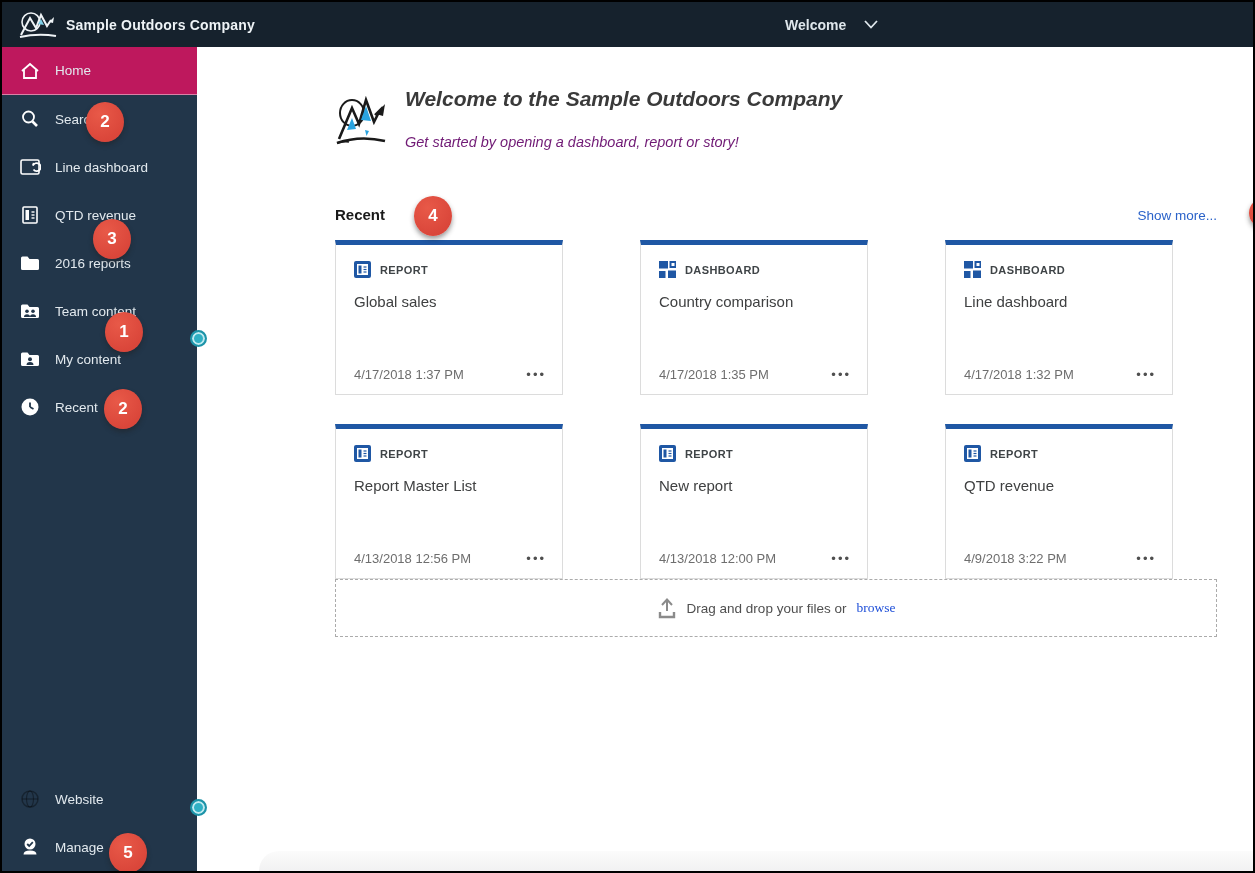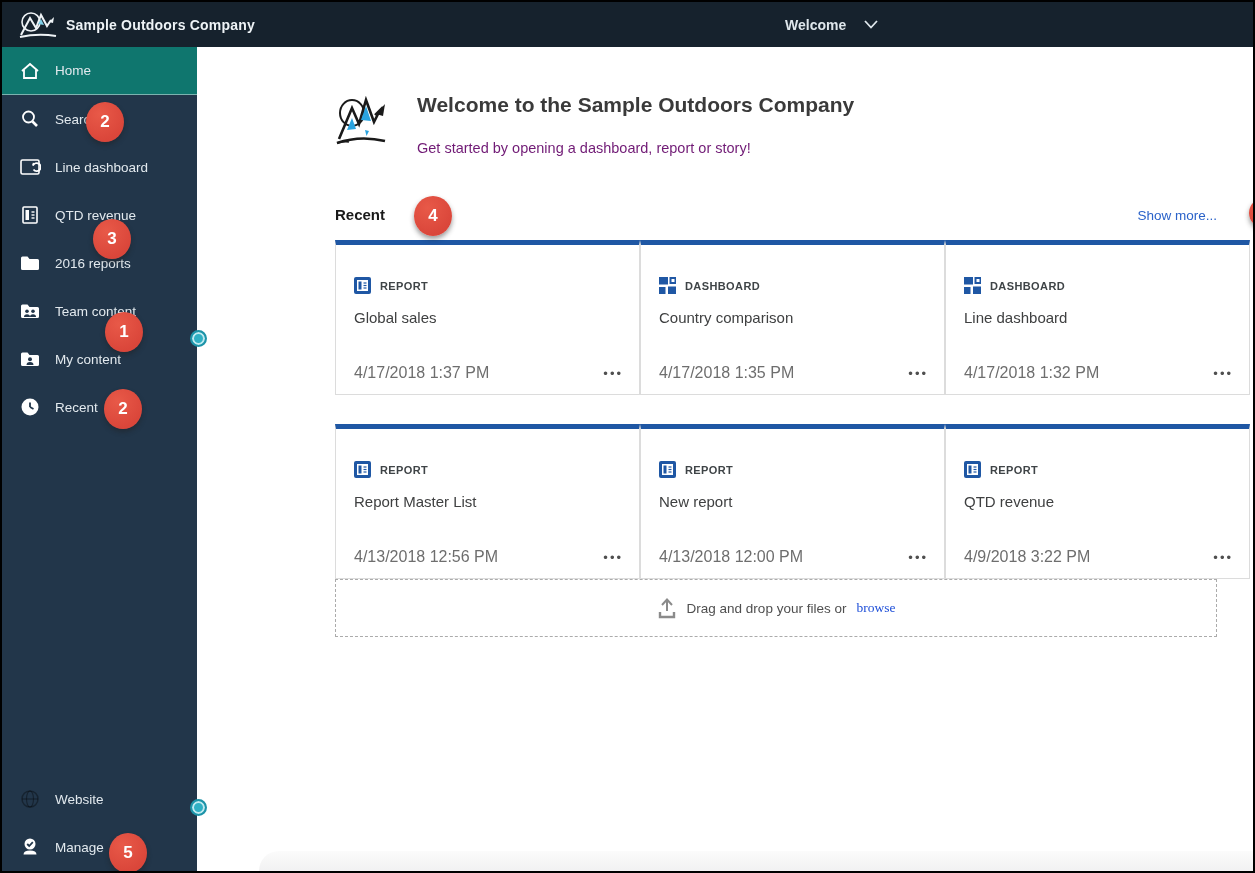--- a/index.html
+++ b/index.html
@@ -24,46 +24,46 @@
   
   .sidebar {
     position:absolute; left:0; top:45px; bottom:0; width:195px;
     background:#22364a; z-index:4;
   }
   .nav-item {
     height:48px; display:flex; align-items:center; cursor:pointer;
     color:#e2e9ee; font-size:13.5px;
   }
   .nav-item .nicon { width:22px; height:22px; margin:0 14px 0 17px; flex:0 0 auto; }
-  .nav-item.active { background:#0f766e; border-bottom:1px solid rgba(255,255,255,.45); }
+  .nav-item.active { background:#be185d; border-bottom:1px solid rgba(255,255,255,.45); }
   .sidebar-bottom { position:absolute; left:0; right:0; bottom:0; }
   
   .main { position:absolute; left:195px; top:45px; right:0; bottom:0; background:#fff; }
   .content { padding:45px 36px 0 138px; }
-  .welcome-header { display:flex; align-items:center; gap:28px; height:58px; }
+  .welcome-header { display:flex; align-items:flex-end; gap:16px; height:58px;font-style:italic; }
   .welcome-logo { width:54px; height:58px; flex:0 0 auto; }
   .welcome-title { font-size:21px; font-weight:bold; color:#3a3a3a; margin-top:7px; }
   .welcome-subtitle { font-size:14.5px; color:#701a75; margin-top:23px; }
   .recent-row { margin-top:56px; display:flex; justify-content:space-between; align-items:baseline; }
   .recent-heading { font-size:15px; font-weight:bold; color:#1a1a1a; }
   .show-more { font-size:13.5px; color:#2a62c9; cursor:pointer; }
   .cards-grid { margin-top:17px; display:grid; grid-template-columns:repeat(3,276px); gap:29px 29px; }
   .card {
-    position:relative; width:305px; height:155px; background:#fff;
+    position:relative; width:228px; height:155px; background:#fff;
     border:1px solid #dcdcdc; border-top:5px solid #1f57a4;
-    padding:32px 18px; cursor:pointer;
+    padding:16px 18px; cursor:pointer;
   }
   .card-type { display:flex; align-items:center; gap:9px; }
   .card-type-label { font-size:11px; font-weight:bold; color:#3f4447; letter-spacing:.4px; }
   .card-title { margin-top:15px; font-size:15px; color:#3f4041; }
   .card-footer {
     position:absolute; left:18px; right:16px; bottom:12px;
     display:flex; justify-content:space-between; align-items:center;
   }
-  .card-date { font-size:16px; color:#6e6e6e; }
+  .card-date { font-size:13px; color:#6e6e6e; }
   .card-menu { font-size:13px; color:#4f4f4f; letter-spacing:2px; cursor:pointer; line-height:1; }
   .dropzone {
     height:58px; border:1px dashed #ababab;
     display:flex; align-items:center; justify-content:center; gap:10px; cursor:pointer;
   }
   .dropzone-text { font-size:13.5px; color:#4f4f4f; }
   .dropzone-link { color:#1d4ed8; cursor:pointer;font-family:Liberation Serif, serif; }
   .bottom-swoosh {
     position:absolute; bottom:0; left:62px; right:0; height:20px;
     background:linear-gradient(#fbfbfb,#f1f1f2);

